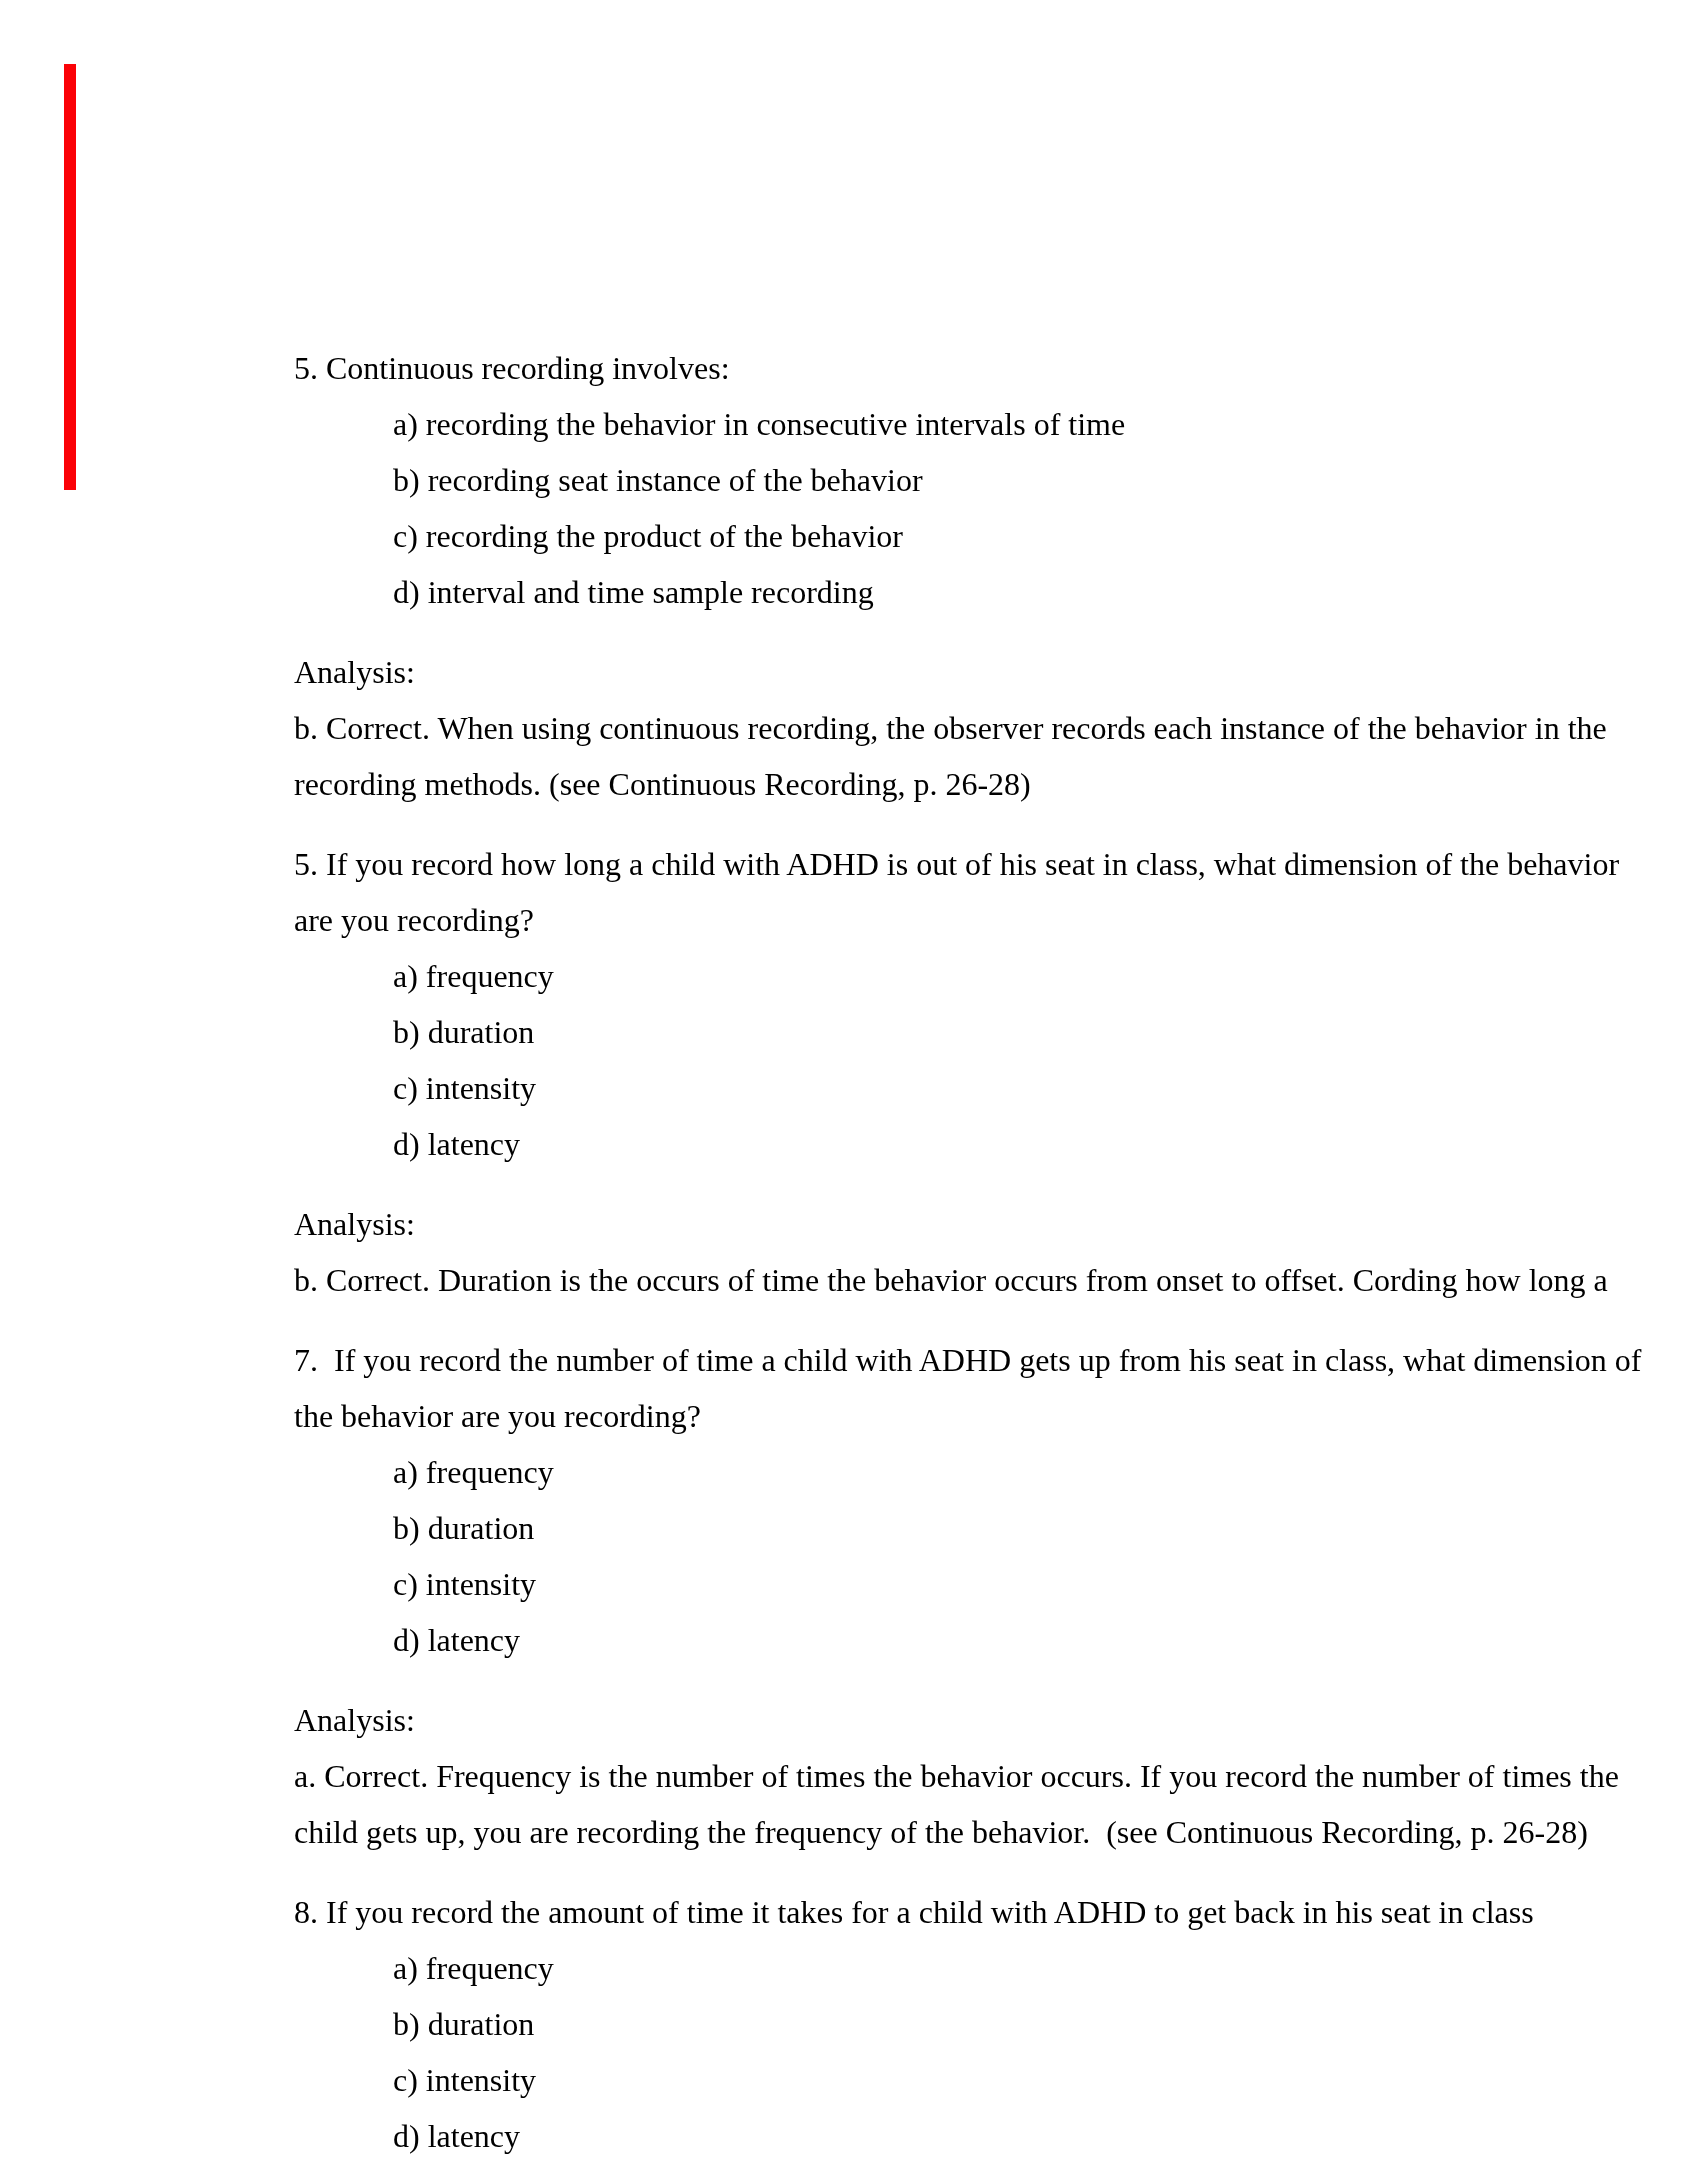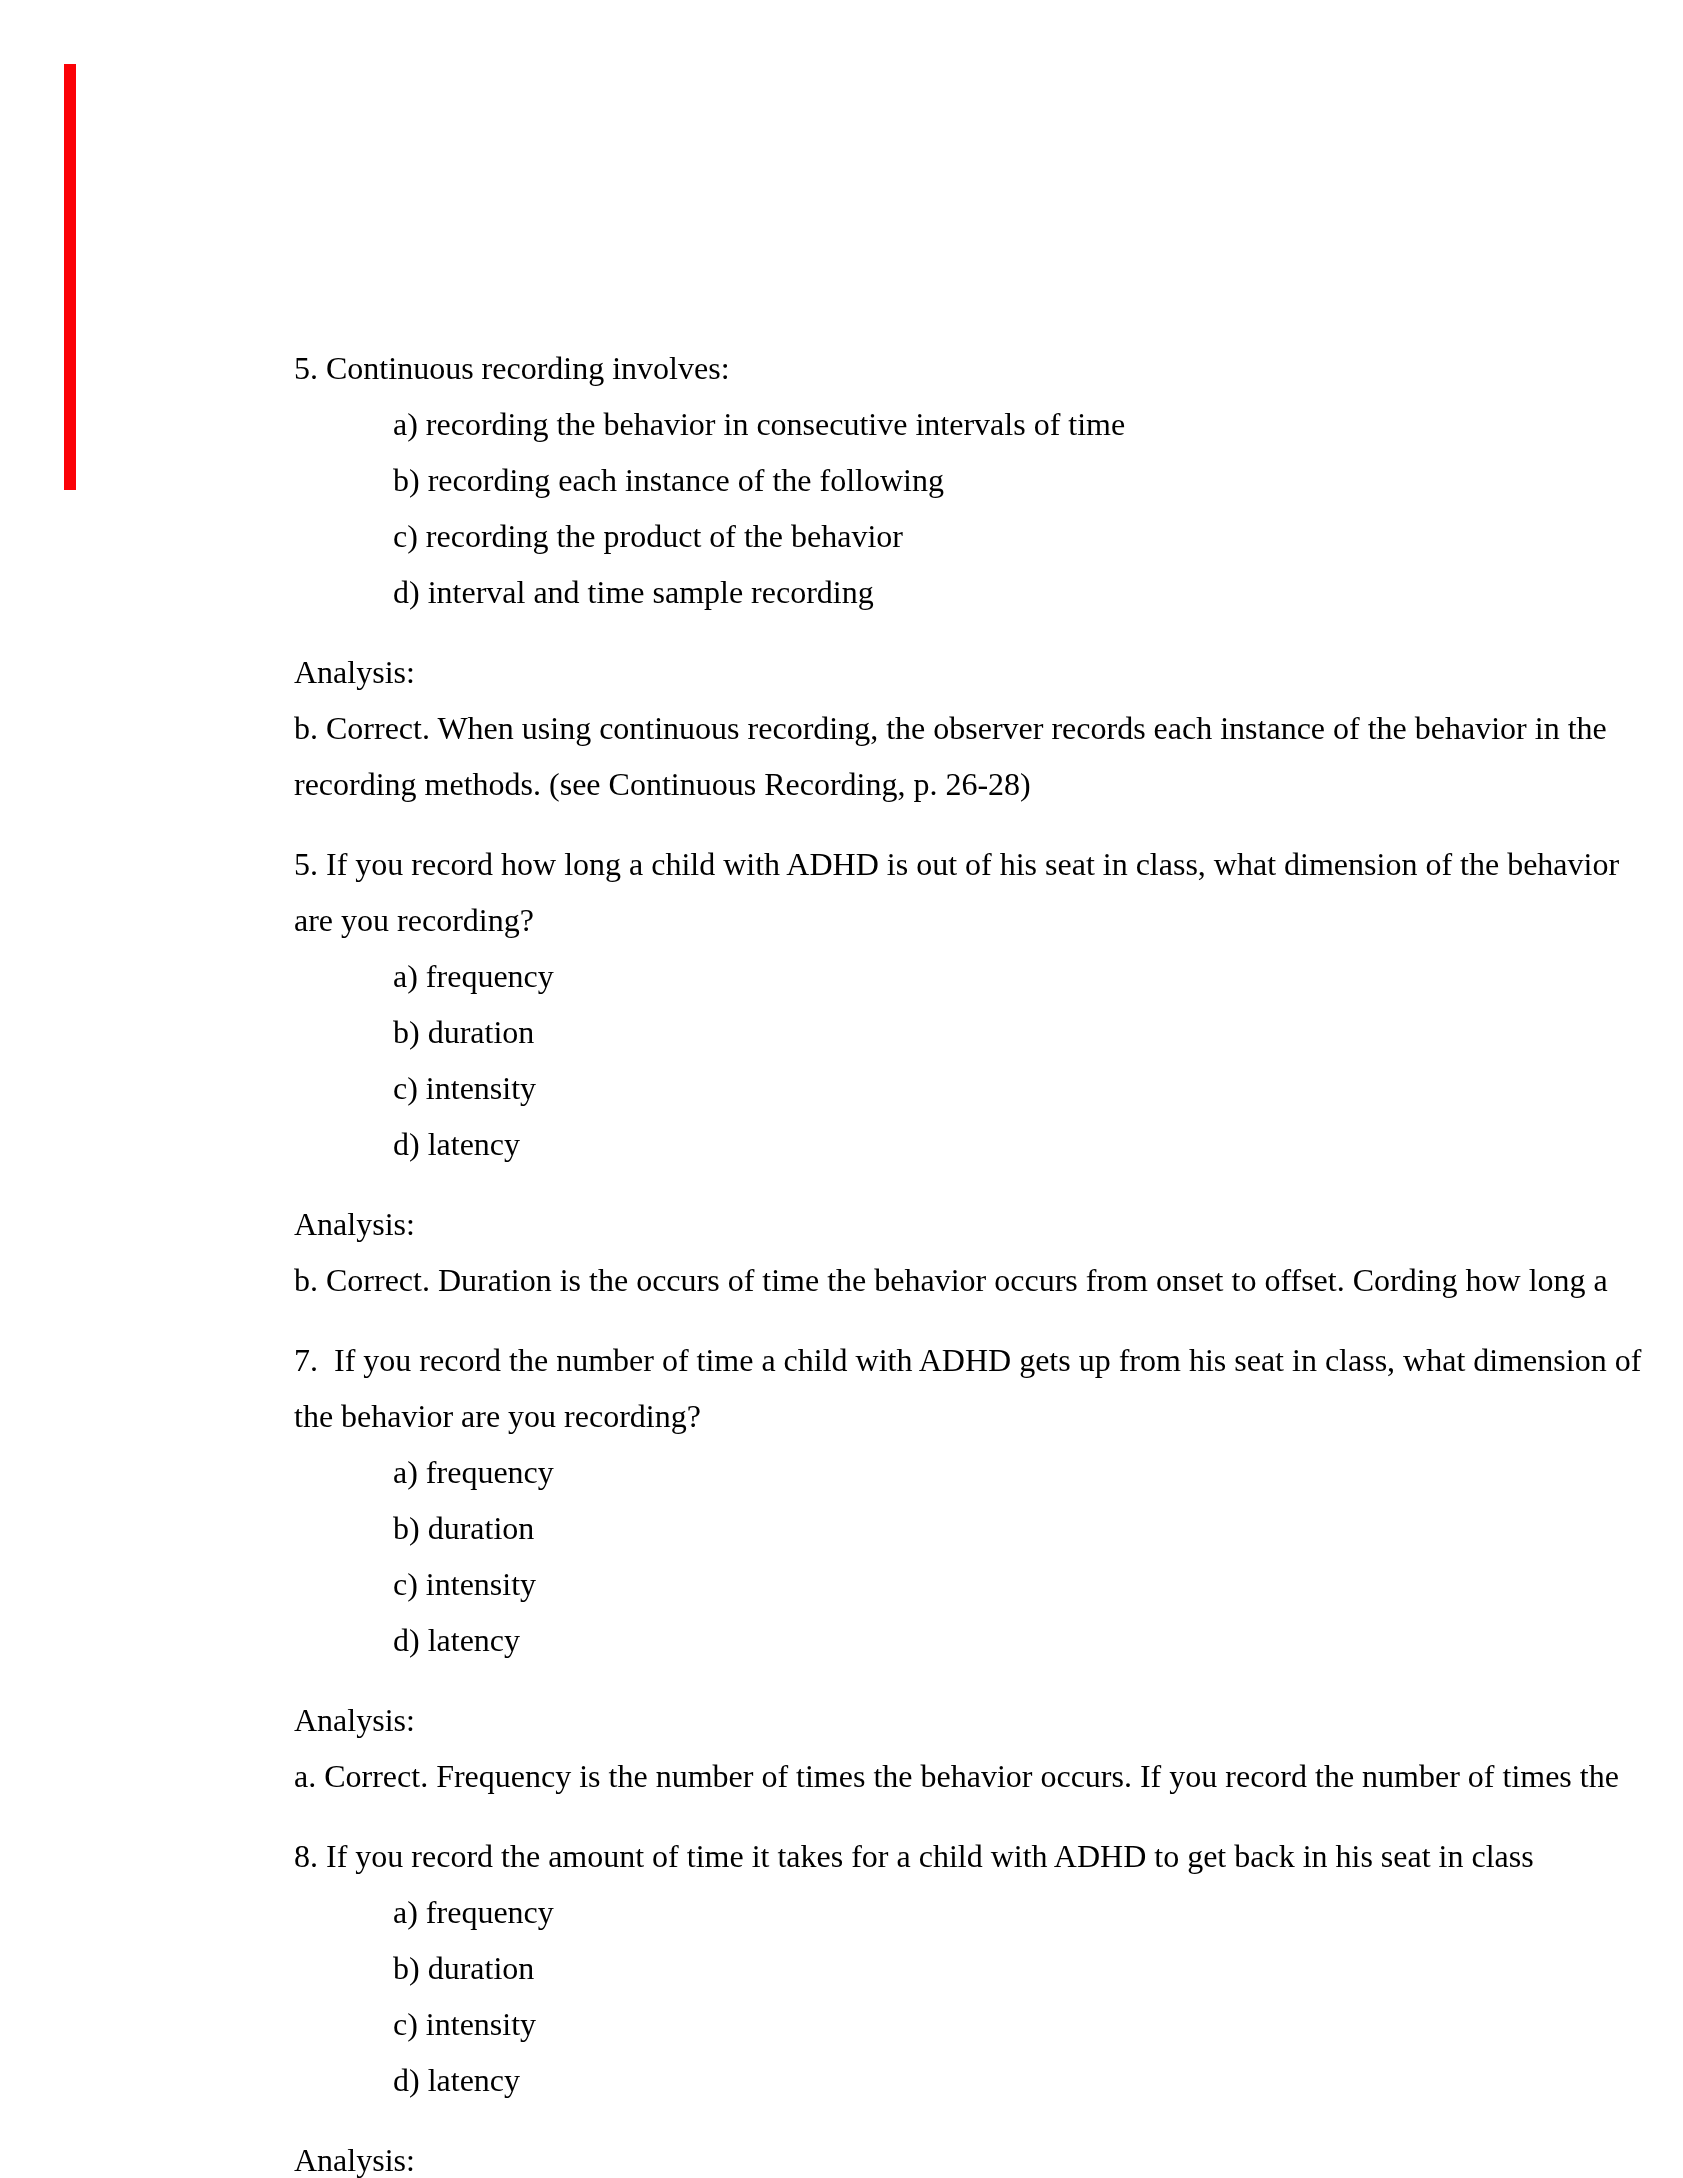--- a/index.html
+++ b/index.html
@@ -46,21 +46,21 @@
 <body>
 
 <div class="page">
   <div class="redbar"></div>
 
   <div class="content">
 
     <section class="block">
       <div class="line">5. Continuous recording involves:</div>
       <div class="line opt">a) recording the behavior in consecutive intervals of time</div>
-      <div class="line opt">b) recording each instance of the following</div>
+      <div class="line opt">b) recording seat instance of the behavior</div>
       <div class="line opt">c) recording the product of the behavior</div>
       <div class="line opt">d) interval and time sample recording</div>
     </section>
 
     <section class="block">
       <div class="line">Analysis:</div>
       <div class="line">b. Correct. When using continuous recording, the observer records each instance of the behavior in the</div>
       <div class="line">recording methods. (see Continuous Recording, p. 26-28)</div>
     </section>
 
@@ -83,20 +83,21 @@
       <div class="line">the behavior are you recording?</div>
       <div class="line opt">a) frequency</div>
       <div class="line opt">b) duration</div>
       <div class="line opt">c) intensity</div>
       <div class="line opt">d) latency</div>
     </section>
 
     <section class="block">
       <div class="line">Analysis:</div>
       <div class="line">a. Correct. Frequency is the number of times the behavior occurs. If you record the number of times the</div>
+      <div class="line">child gets up, you are recording the frequency of the behavior.  (see Continuous Recording, p. 26-28)</div>
     </section>
 
     <section class="block">
       <div class="line">8. If you record the amount of time it takes for a child with ADHD to get back in his seat in class</div>
       <div class="line opt">a) frequency</div>
       <div class="line opt">b) duration</div>
       <div class="line opt">c) intensity</div>
       <div class="line opt">d) latency</div>
     </section>
 

